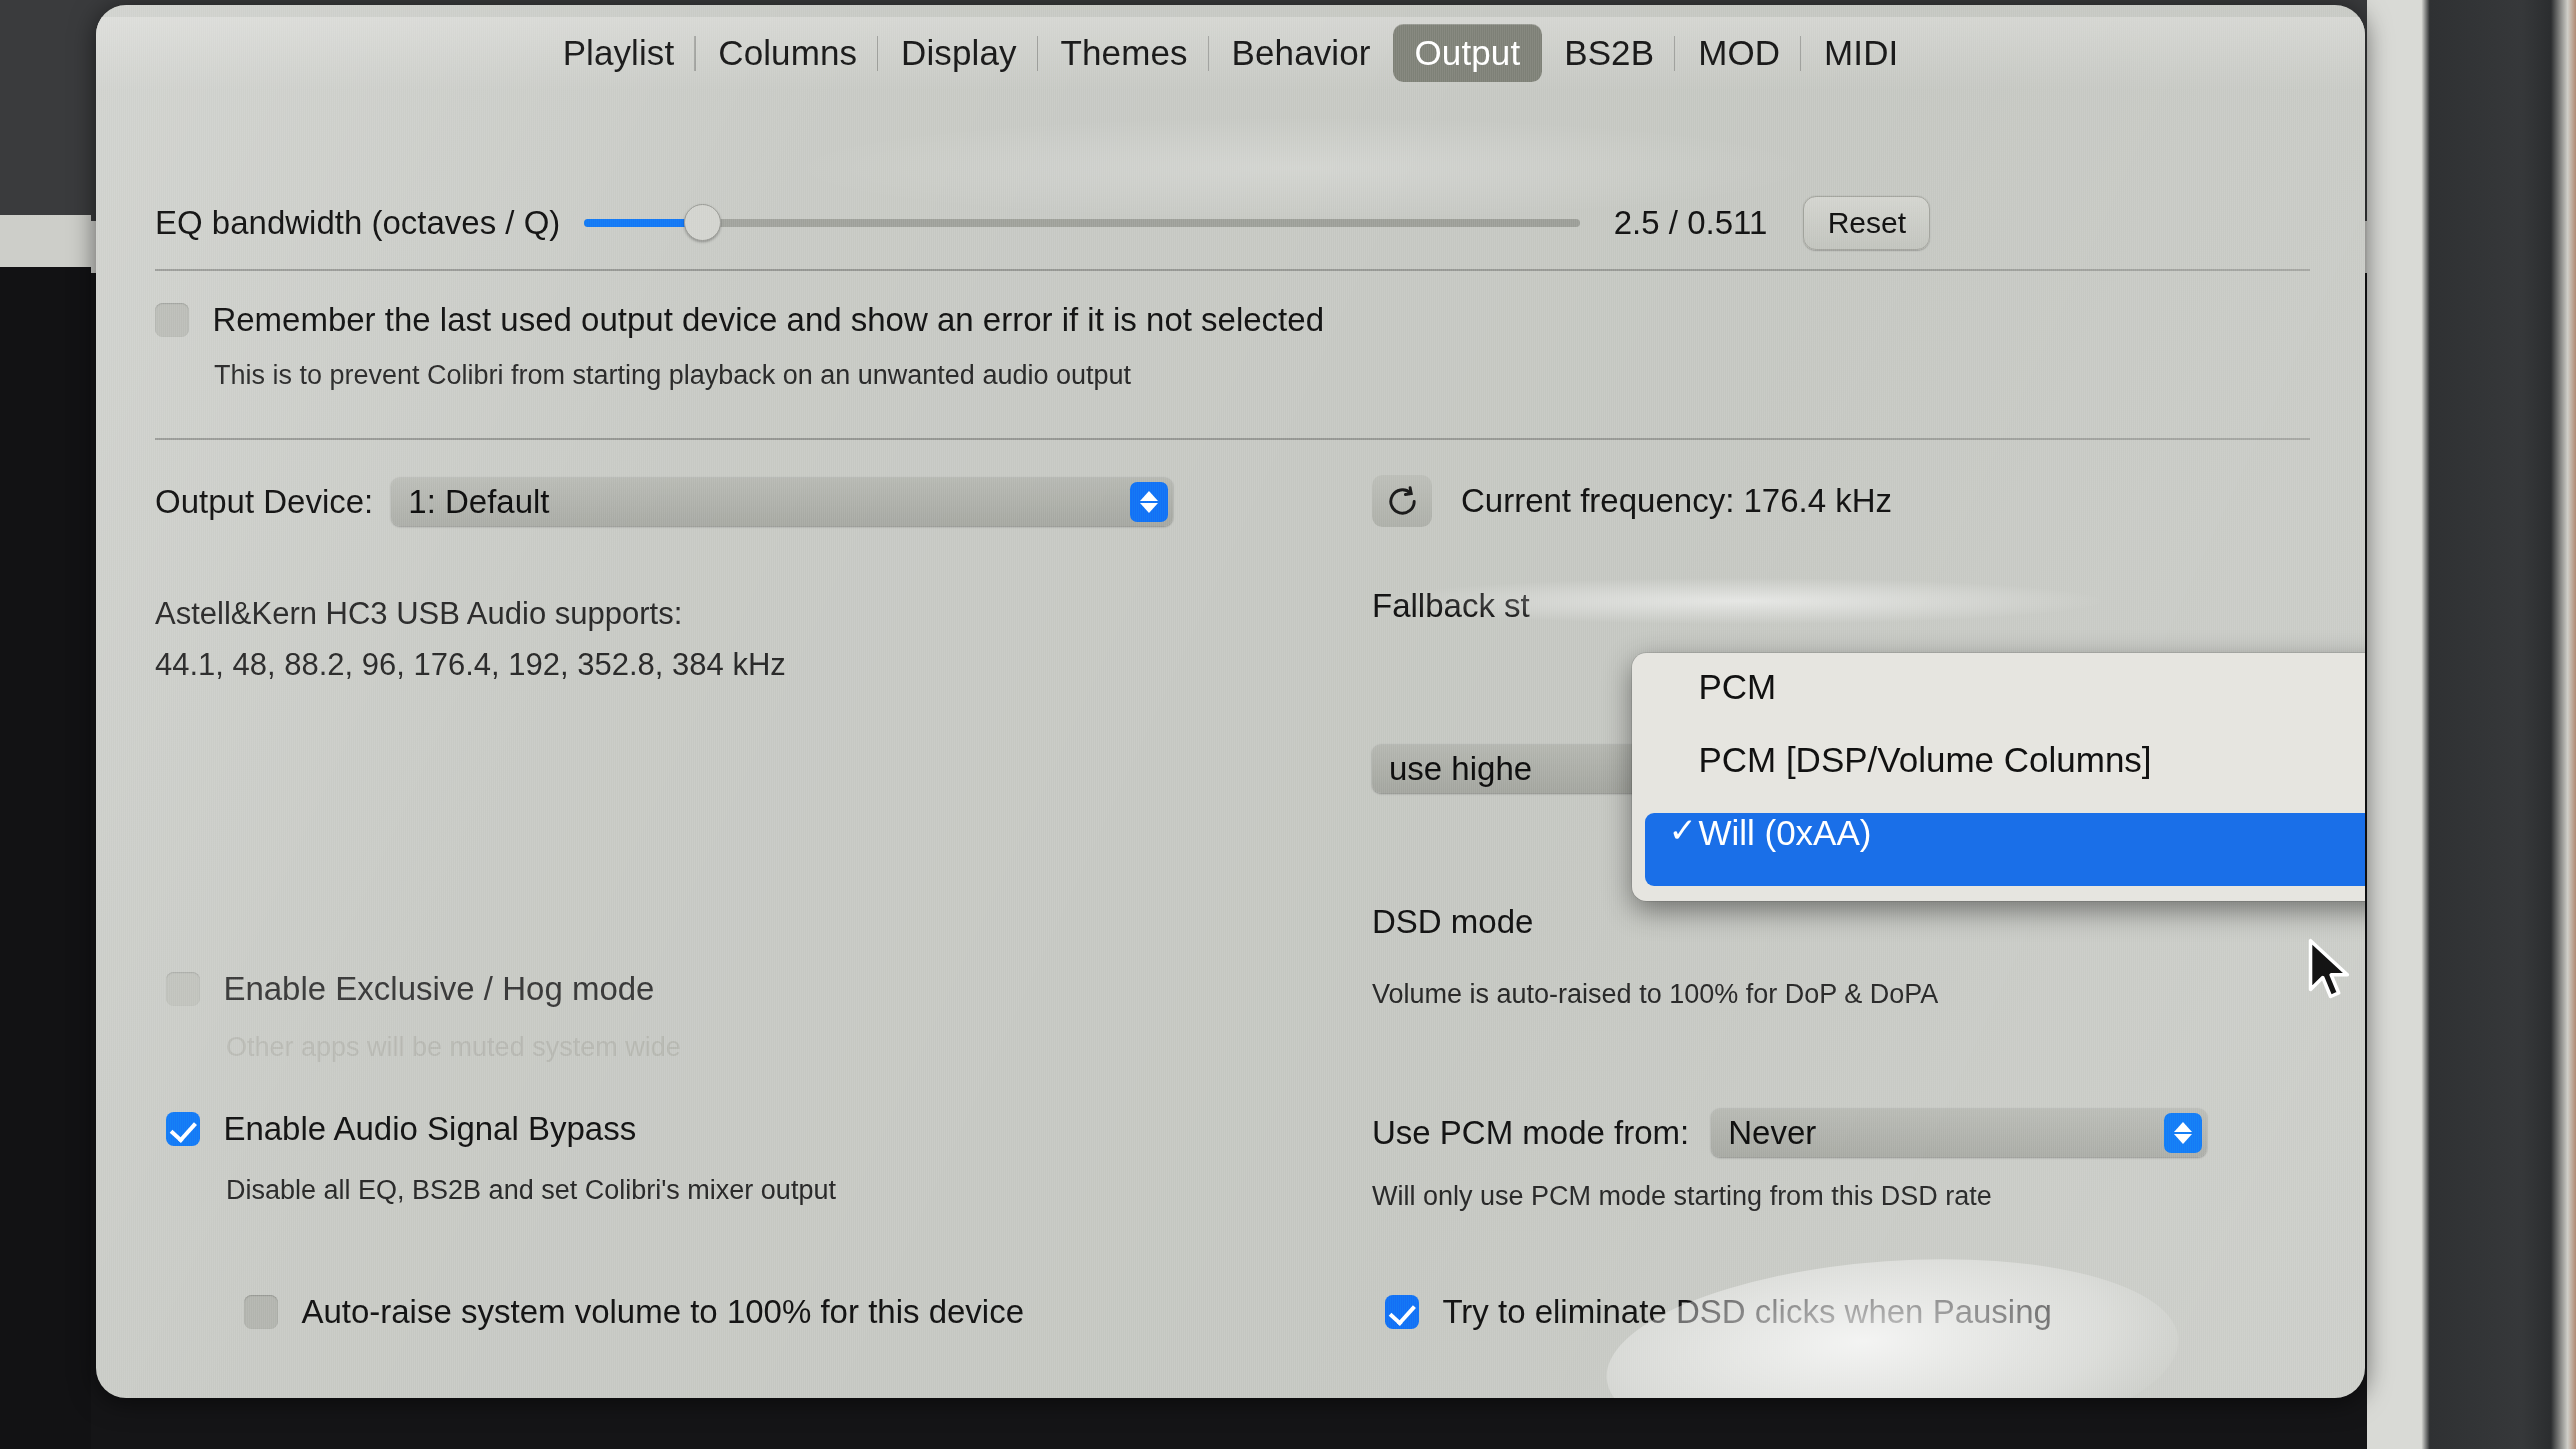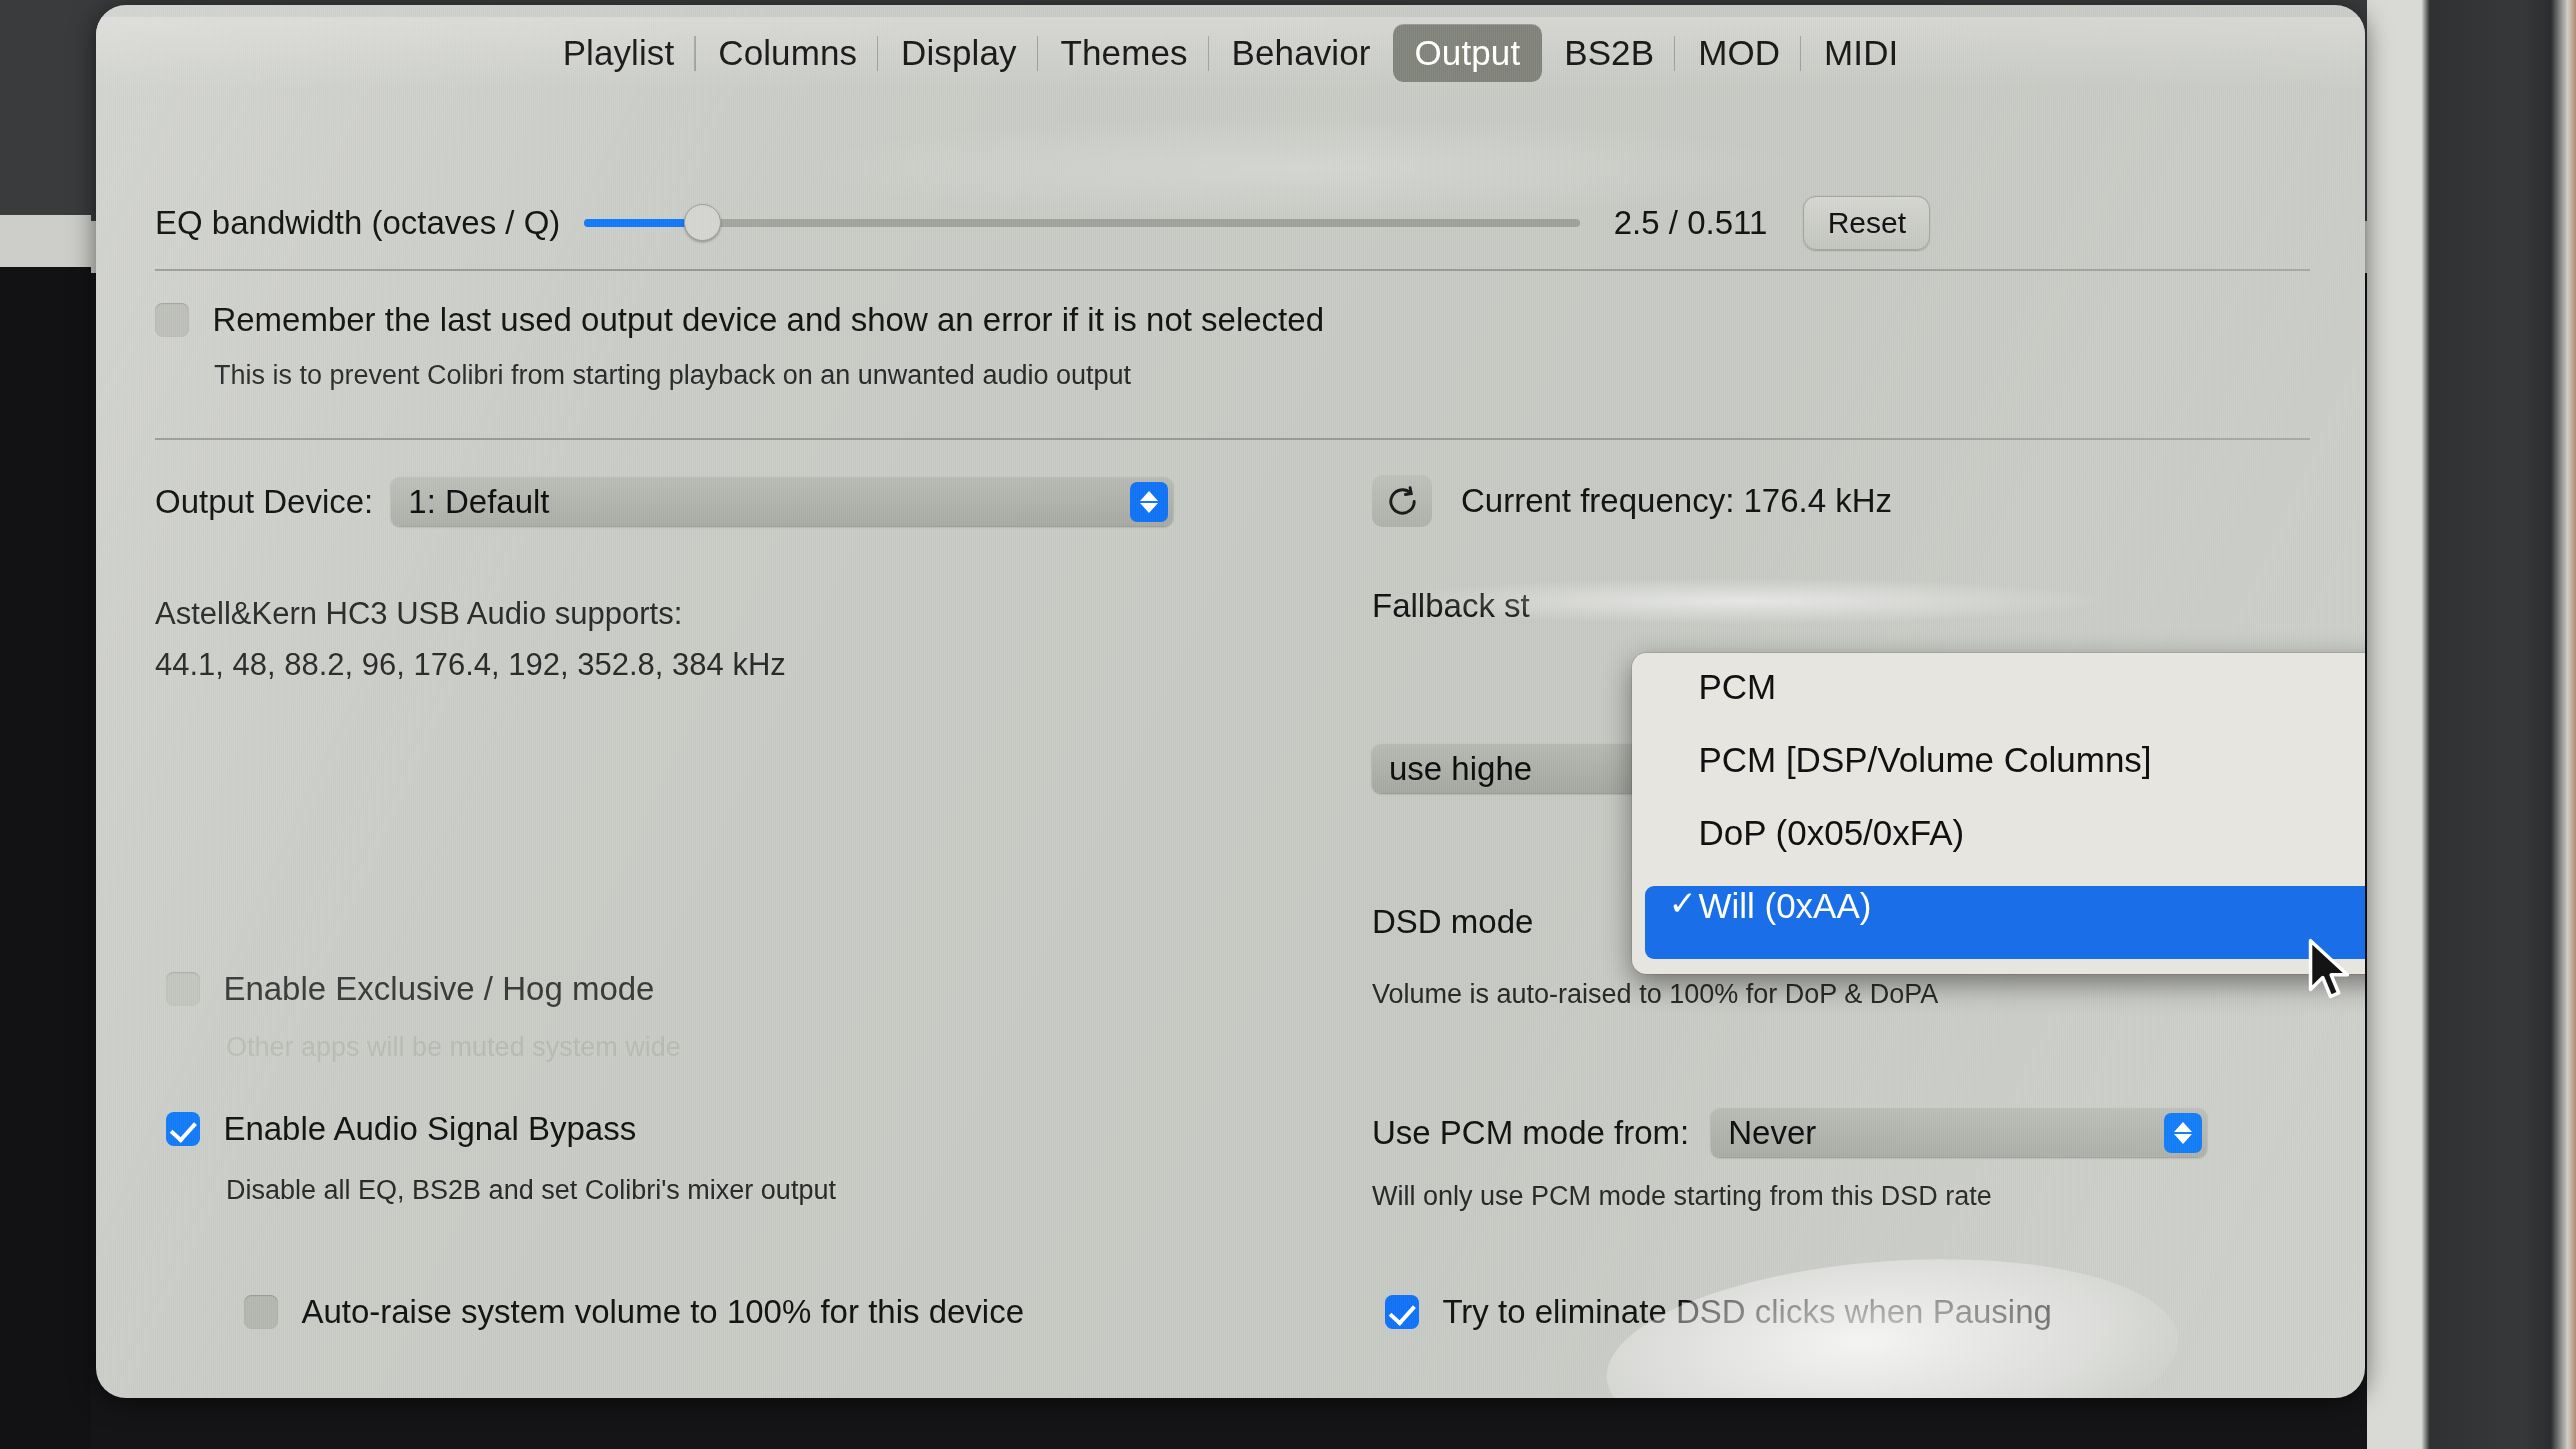--- a/index.html
+++ b/index.html
@@ -301,25 +301,20 @@
     <div class="mitem">
       <div class="check"></div>
       <div class="mlabel">PCM</div>
 
     </div>
     <div class="mitem">
       <div class="check"></div>
       <div class="mlabel">PCM [DSP/Volume Columns]</div>
 
     </div>
-    <div class="mitem">
-      <div class="check"></div>
-      <div class="mlabel">DoP (0x05/0xFA)</div>
-
-    </div>
     <div class="mitem selected">
       <div class="check">✓</div>
       <div class="mlabel">Will (0xAA)</div>
 
     </div>
   </div>
 
   <div class="glare g2"></div>
   <div class="glare g3"></div>
   <div class="glare g1"></div>

